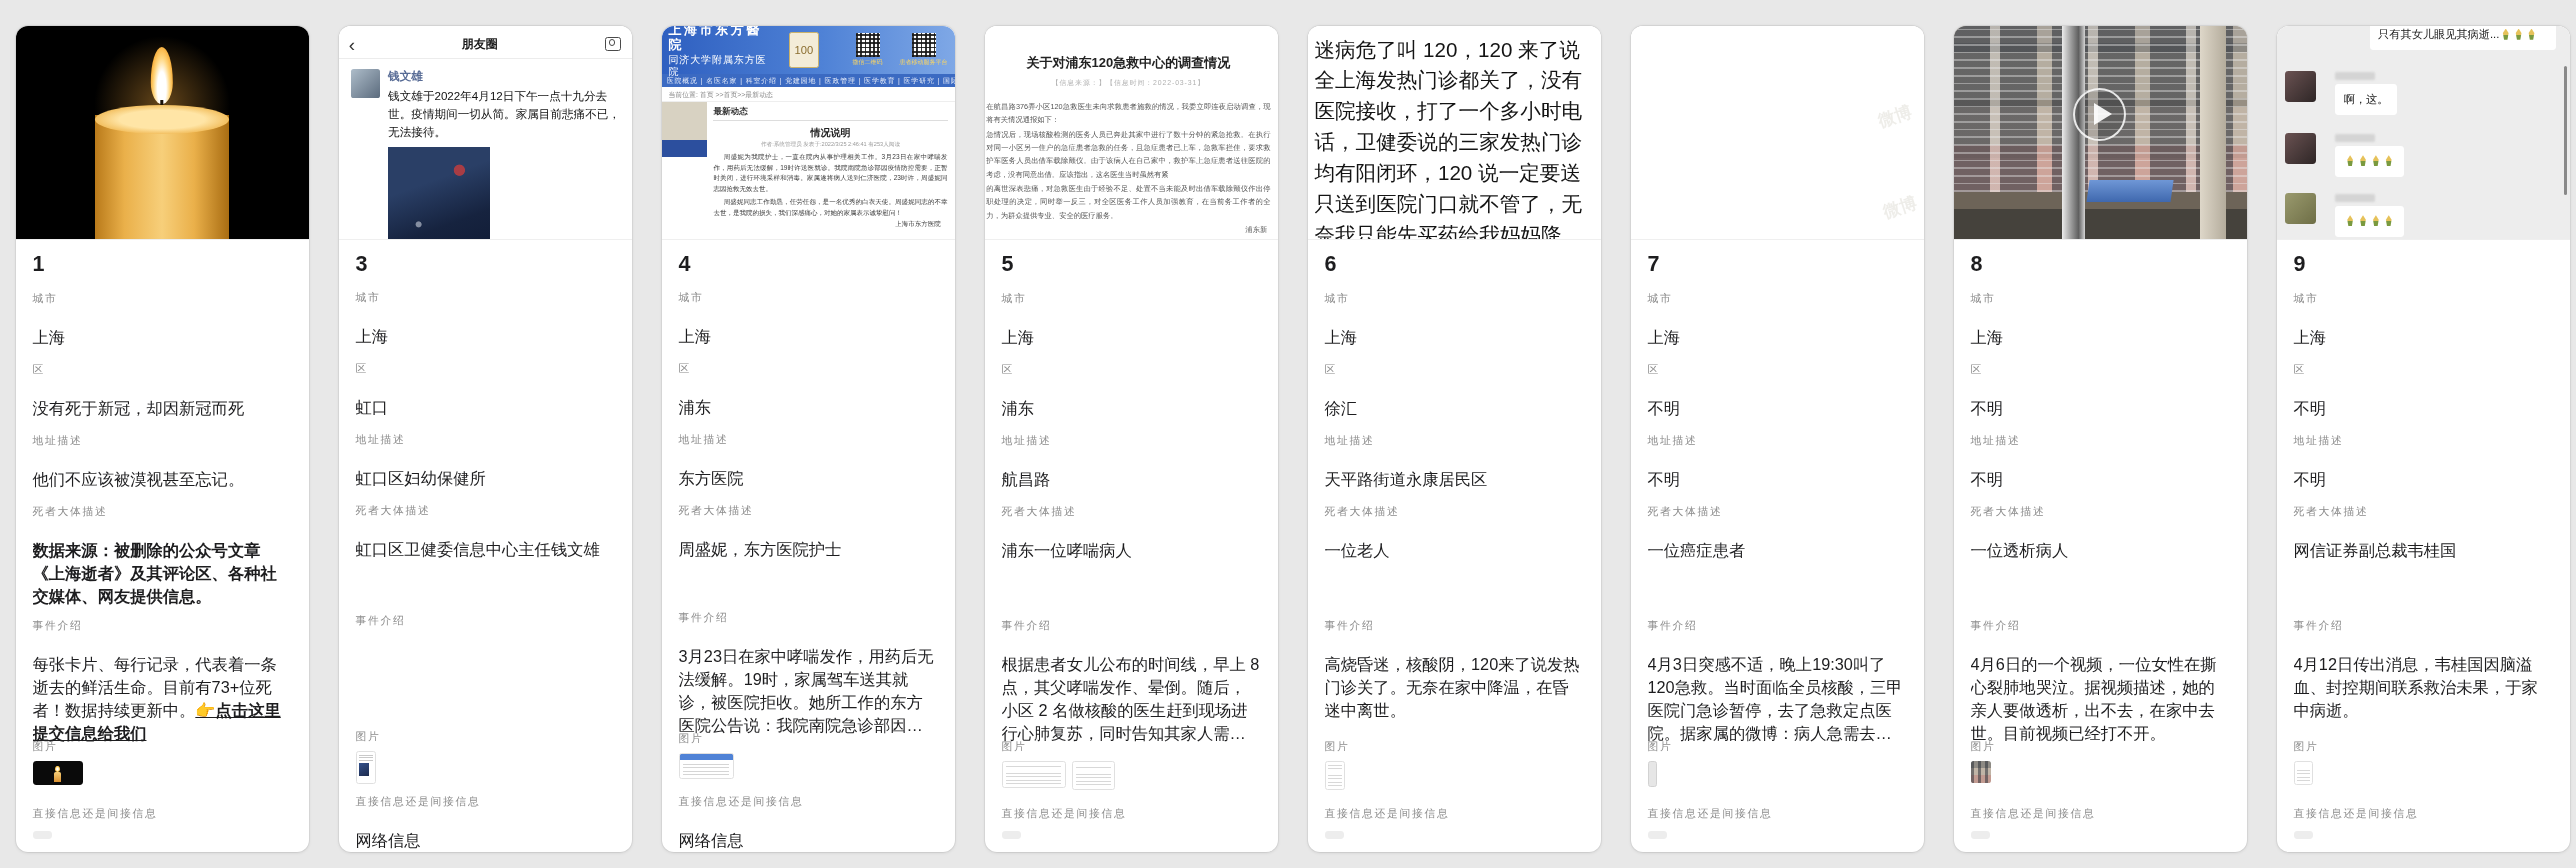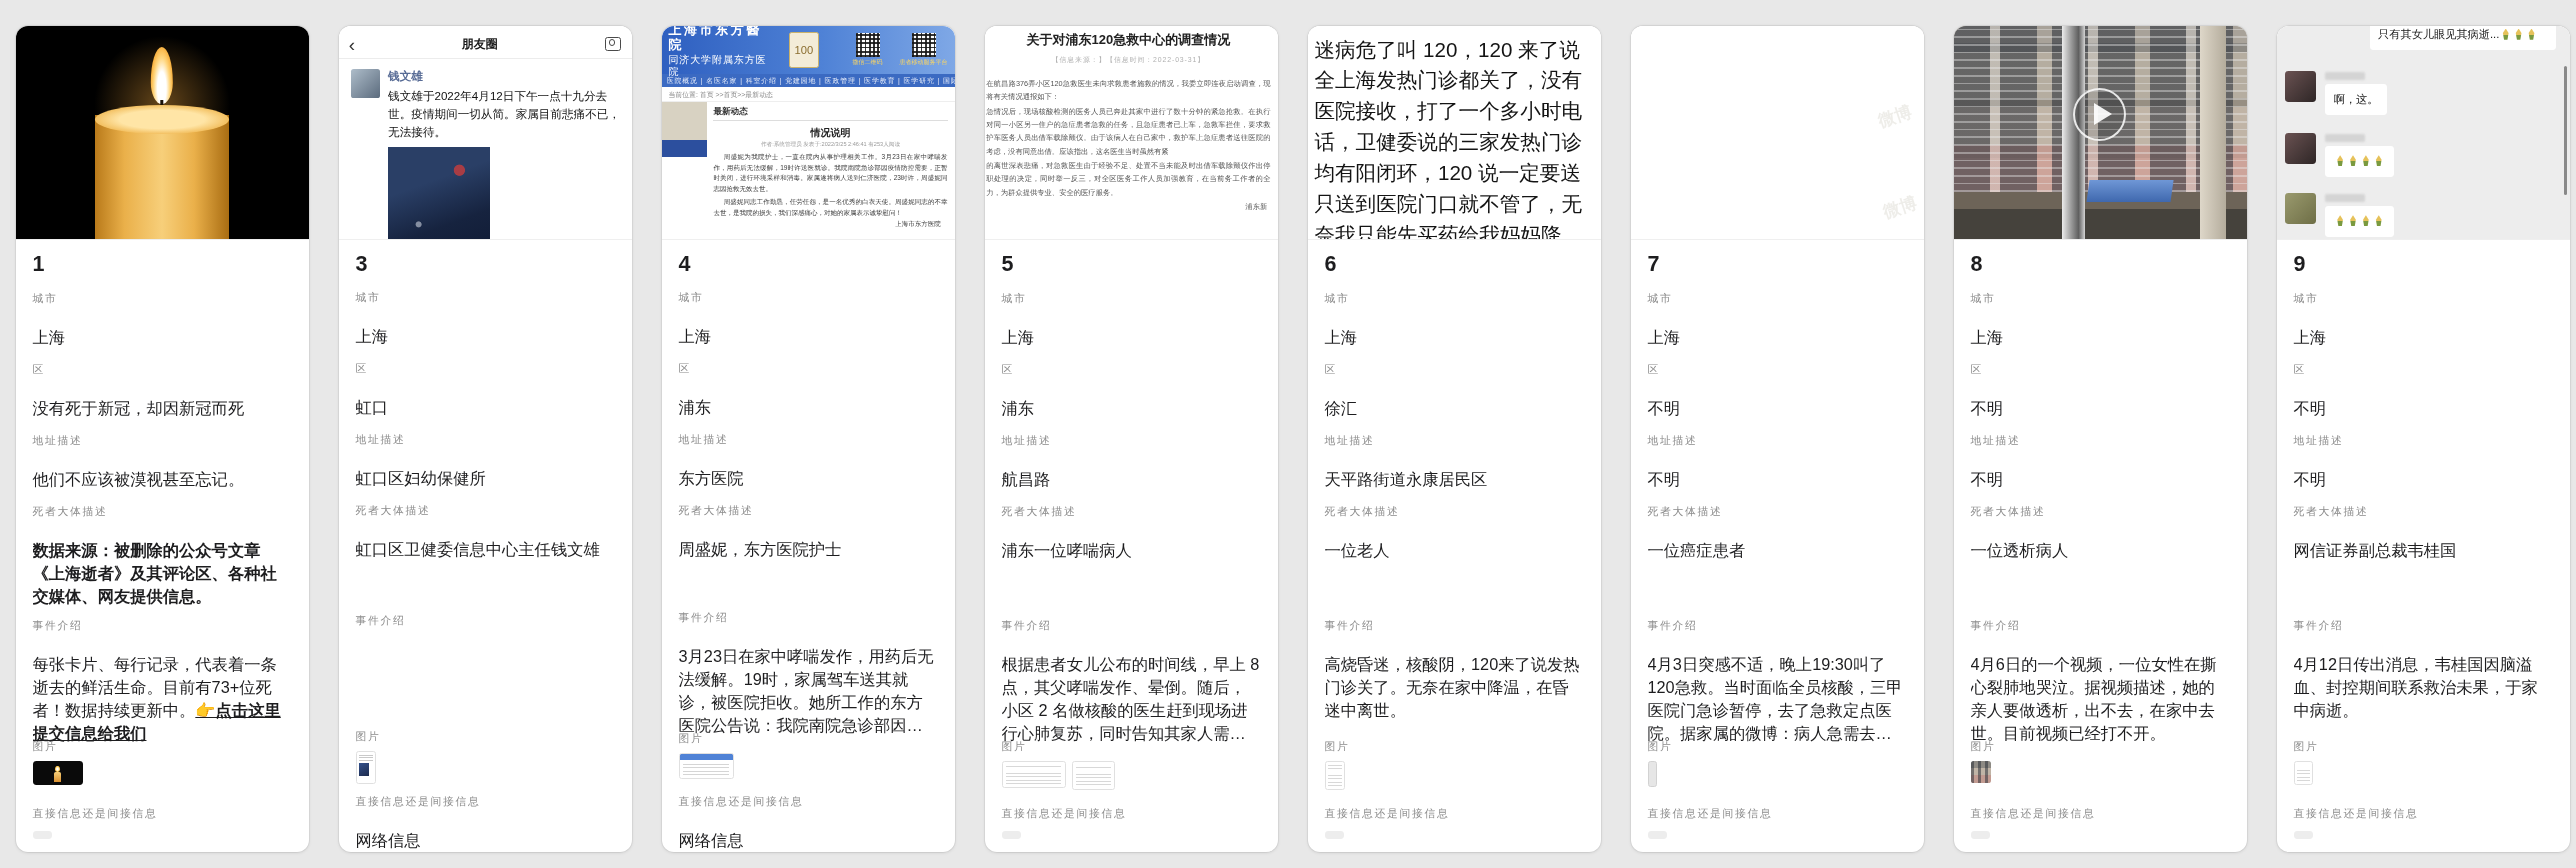--- a/index.html
+++ b/index.html
@@ -91,21 +91,21 @@
   .h-side-item{height:17px;background:#2c4f9e;}
   .h-content{flex:1;padding:3.4px 6.9px 0 6.9px;overflow:hidden;}
   .h-sec{font-size:8.6px;font-weight:700;color:#333;border-bottom:0.9px solid #ddd;padding-bottom:2.6px;}
   .h-doct{text-align:center;font-size:10px;font-weight:700;color:#222;margin-top:4.3px;}
   .h-docm{text-align:center;font-size:5.6px;color:#9a9a9a;margin-top:1.7px;}
   .h-btxt{font-size:6.5px;color:#3a3a3a;line-height:1.65;margin-top:2.6px;text-align:justify;text-indent:1.6em;}
   .h-sign{font-size:6.5px;color:#3a3a3a;text-align:right;padding-right:6.9px;line-height:1.6;}
 
   
   .hero-doc{position:absolute;inset:0;background:#fff;padding:5.2px 6.9px 0 1.7px;box-sizing:border-box;}
-  .d-title{text-align:center;font-size:13px;font-weight:700;color:#222;margin-top:0;}
+  .d-title{text-align:center;font-size:13px;font-weight:700;color:#222;margin-top:23px;}
   .d-meta{text-align:center;font-size:6.9px;color:#b0b0b0;margin-top:6px;letter-spacing:0.9px;}
   .d-body{margin-top:12px;font-size:7.3px;color:#555;line-height:1.8;text-align:justify;}
   .d-body p{margin:0 0 1.7px 0;}
   .d-sign{text-align:right;font-size:7.3px;color:#555;padding-right:3.4px;}
 
   
   .hero-bigtext{position:absolute;inset:0;background:#fff;padding:8.6px 5.2px 0 6.9px;box-sizing:border-box;
     font-size:20.6px;line-height:1.5;color:#141414;letter-spacing:0;}
 
   
@@ -130,21 +130,21 @@
   .v-col{position:absolute;right:7%;top:0;bottom:0;width:26px;background:linear-gradient(90deg,#ded7c9,#b4ac9c);}
   .v-play{position:absolute;left:50%;top:62px;width:53px;height:53px;margin-left:-27px;
     border:2.6px solid rgba(255,255,255,.85);border-radius:50%;background:rgba(50,50,50,.18);box-sizing:border-box;}
   .v-play::after{content:'';position:absolute;left:19px;top:13px;
     border-left:18px solid rgba(255,255,255,.92);border-top:11.2px solid transparent;border-bottom:11.2px solid transparent;}
 
   
   .hero-chat{position:absolute;inset:0;background:#ededed;font-size:11.2px;color:#1a1a1a;}
   .c-bubble{background:#fff;border-radius:3.4px;padding:6.9px 8.6px;line-height:1.55;display:inline-block;max-width:170px;}
   .c-top{position:absolute;right:13.8px;top:-6.9px;width:169px;}
-  .c-row{position:absolute;left:8.6px;display:flex;gap:9px;align-items:flex-start;}
+  .c-row{position:absolute;left:8.6px;display:flex;gap:19px;align-items:flex-start;}
   .c-av{width:31px;height:31px;border-radius:3.4px;flex:none;background:linear-gradient(135deg,#6a5252,#2e2626);}
   .c-av.g{background:linear-gradient(135deg,#9a9a6e,#6e6e46);}
   .c-name{width:40px;height:7.7px;background:#d4d4d4;border-radius:1.7px;filter:blur(1px);margin:0.9px 0 4.3px;}
   .c-sb{position:absolute;right:2.6px;top:40px;width:3.4px;height:129px;background:rgba(0,0,0,.42);border-radius:1.7px;}
   .pray{display:inline-block;width:9.5px;height:11.2px;margin:0 1.7px;vertical-align:-1.7px;
     background:linear-gradient(180deg,#e6c25a 0 55%,#7a9a3f 55% 100%);
     clip-path:polygon(50% 0,80% 40%,68% 100%,32% 100%,20% 40%);}
 
   
   .thumb{flex:none;box-sizing:border-box;border-radius:2.6px;}

